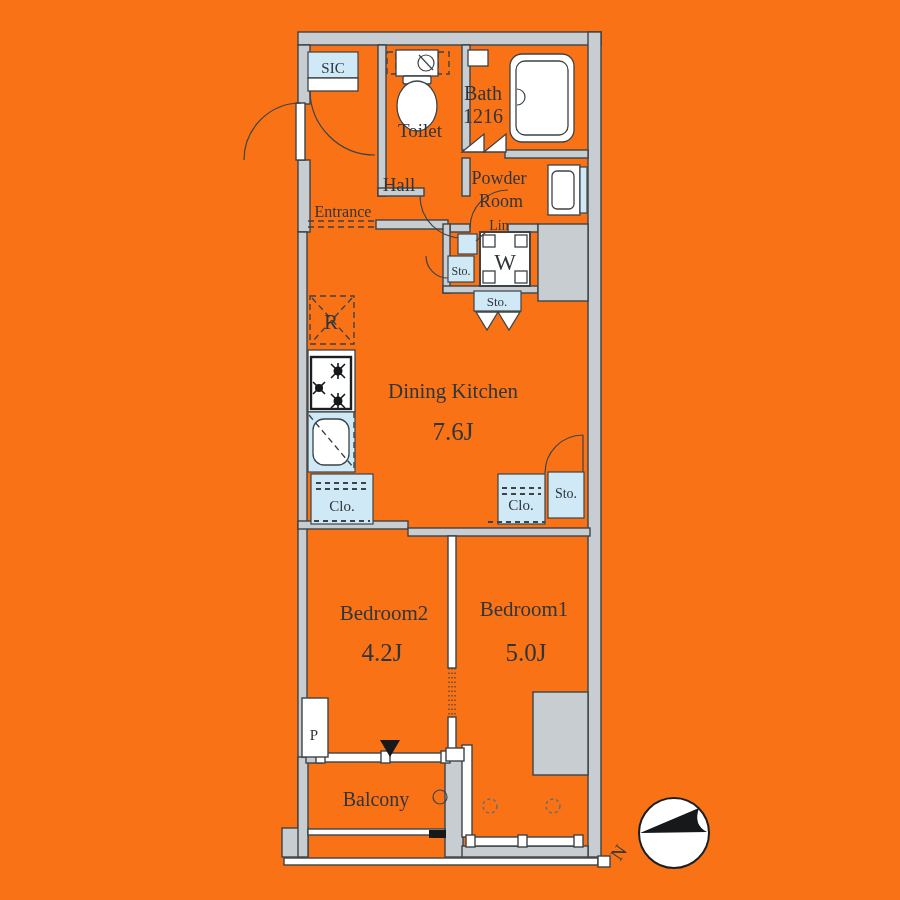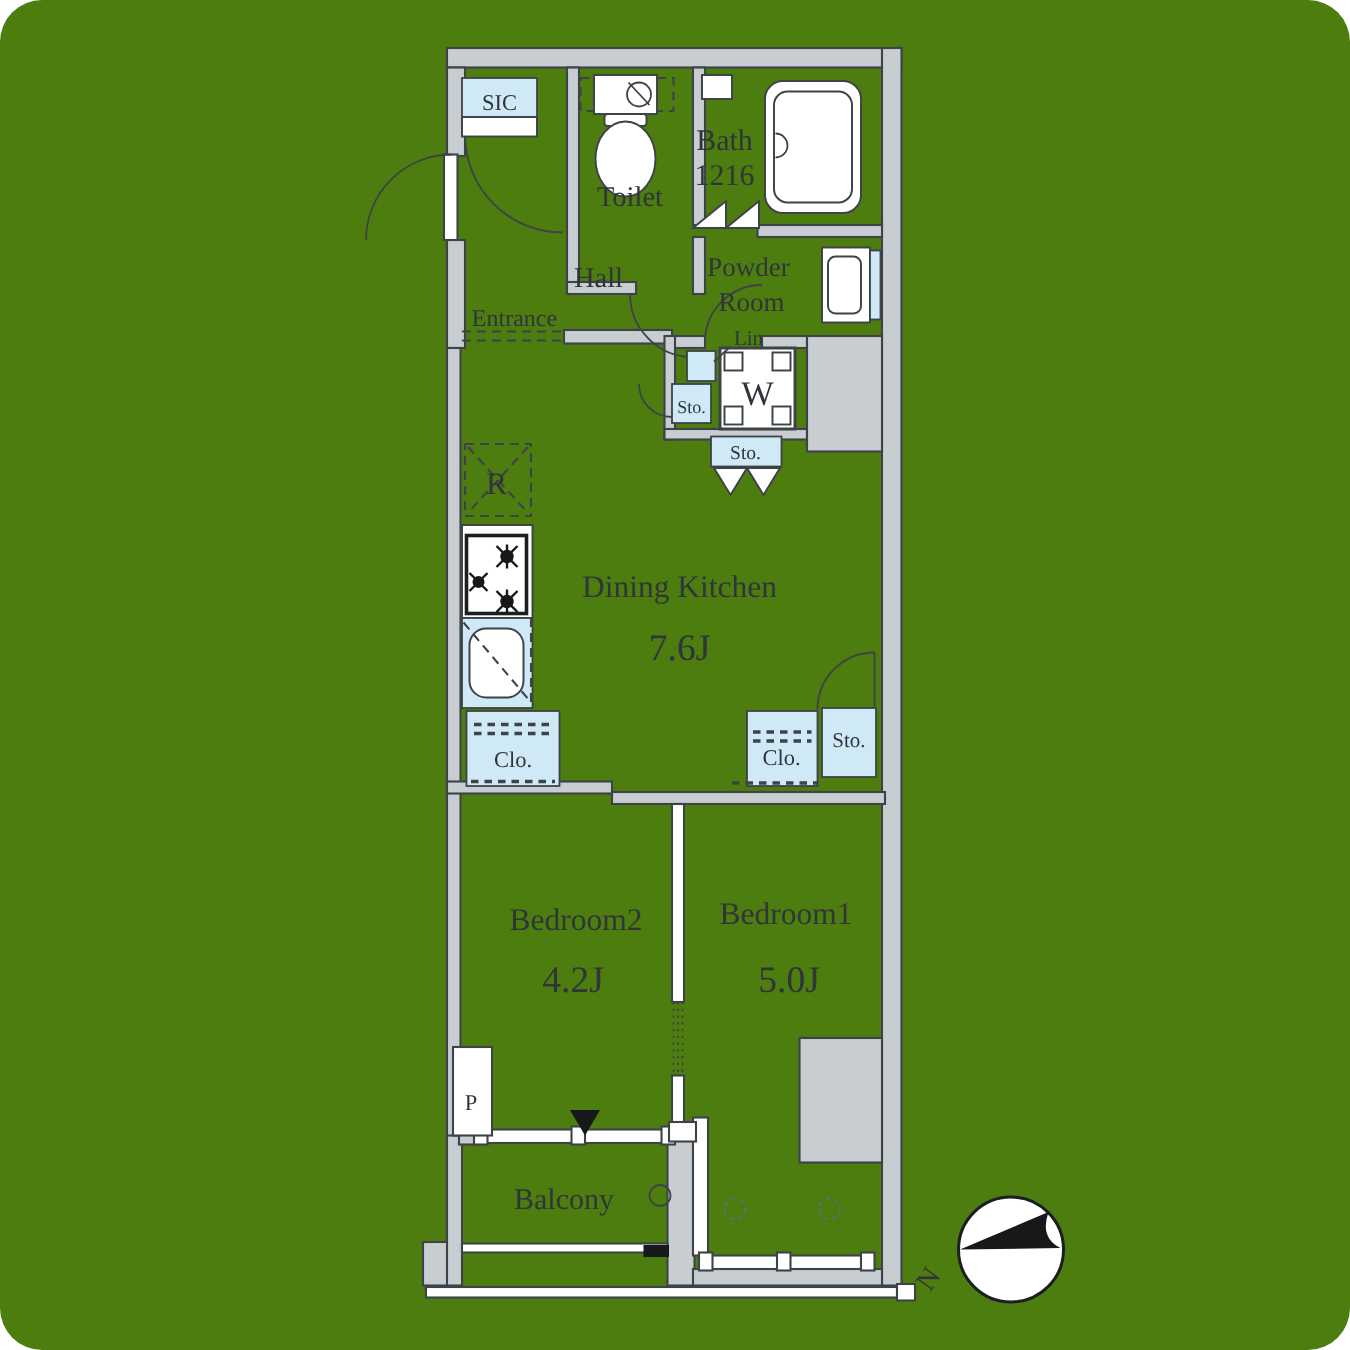--- a/index.html
+++ b/index.html
@@ -1,19 +1,19 @@
 <!DOCTYPE html>
 <html style="--wall: #c8cdd2; --line: #3d4347; --blue: #cfe9f7; --text: #30353a; --ink: #16181a;"><head>
 <meta charset="utf-8">
 <style>
   :root{
     --wall:#c8cdd2; --line:#3d4347; --blue:#cfe9f7; --text:#30353a; --ink:#16181a;
   }
   html,body{margin:0;padding:0;background:#ffffff;}
-  .canvas{width:900px;height:900px;background:#4d7c0f;position:relative;overflow:hidden;border-radius:28px;}
+  .canvas{width:900px;height:900px;background:#f97316;position:relative;overflow:hidden;}
   svg{display:block;}
   .wall  {fill:var(--wall); stroke:var(--line); stroke-width:1.4;}
   .wline {fill:#ffffff;     stroke:var(--line); stroke-width:1.4;}
   .blue  {fill:var(--blue); stroke:var(--line); stroke-width:1.2;}
   .fix   {fill:#ffffff;     stroke:var(--line); stroke-width:1.3;}
   .arc   {fill:none;        stroke:var(--line); stroke-width:1.2;}
   .dash  {fill:none; stroke:var(--line); stroke-width:1.4; stroke-dasharray:6 4;}
   .dash2 {fill:none; stroke:var(--line); stroke-width:2.2; stroke-dasharray:5 4;}
   .dotl  {fill:none; stroke:var(--line); stroke-width:1.2; stroke-dasharray:1.5 3;}
   .dashc {fill:none; stroke:#666b70; stroke-width:1.4; stroke-dasharray:3 3;}

